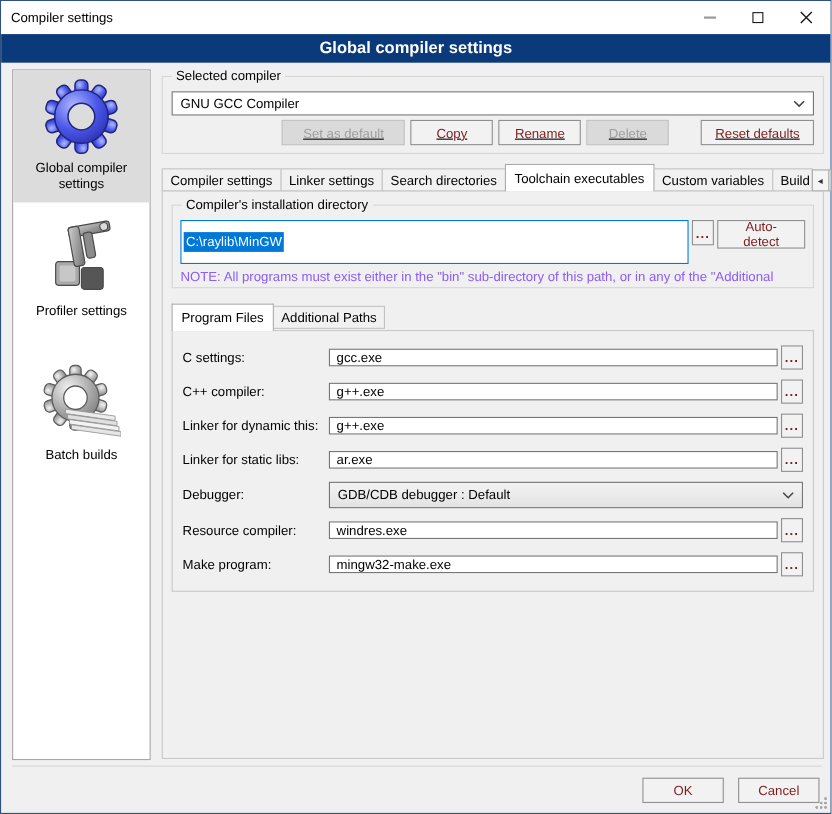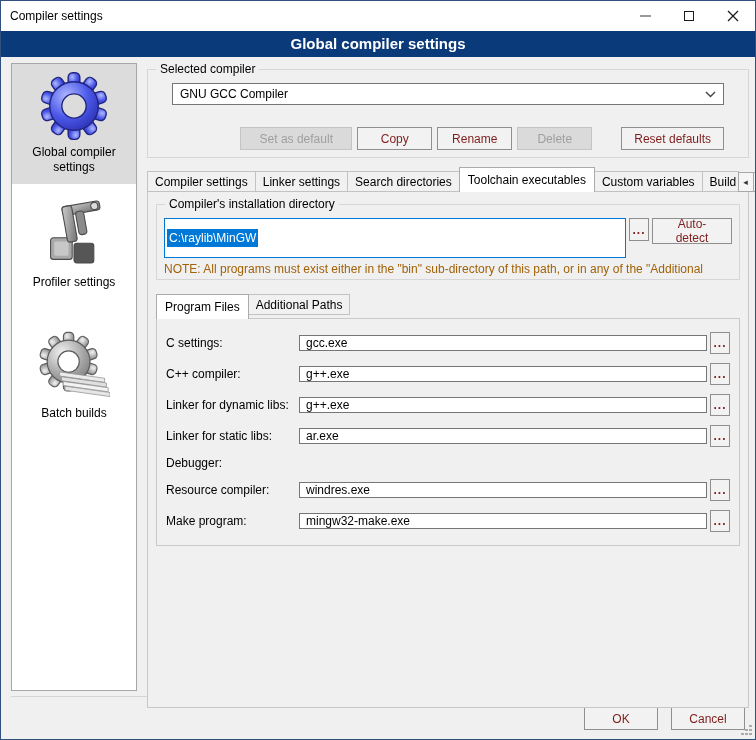--- a/index.html
+++ b/index.html
@@ -24,25 +24,25 @@
   .side-item{padding:6px 2px 9px;cursor:default;}
   .side-item.selected{background:#dcdcdc;}
   .side-item .icon{display:block;width:72px;height:72px;margin:0 auto;}
   .side-label{margin-top:3px;line-height:15px;}
   .side-item + .side-item{margin-top:10px;}
   .side-item:nth-child(3){margin-top:26px;}
   
   .main{position:absolute;left:146px;top:62px;width:602px;height:628px;}
   .groupbox{position:relative;border:1px solid #d6d6d6;}
   .group-label{position:absolute;top:-8px;left:8px;background:#f0f0f0;padding:0 4px;}
-  .group1{margin-top:6px;padding:13px 24px 7px;}
+  .group1{margin-top:6px;padding:13px 8px 7px;}
   .combo{height:22px;border:1px solid #767676;background:#fff;display:flex;
     align-items:center;justify-content:space-between;padding:0 7px;}
   .combo.gray{background:linear-gradient(#f3f3f3,#e3e3e3);height:24px;}
-  .btnrow{margin-top:22px;display:flex;justify-content:flex-end;gap:5px;height:23px;}
+  .btnrow{margin-top:4px;display:flex;justify-content:flex-end;gap:5px;height:23px;text-decoration:underline;}
   .btn{height:23px;border:1px solid #8f8f8f;background:#f2f2f2;
     font-family:"Liberation Sans",sans-serif;font-size:12px;color:#7f1d1d;
     display:flex;align-items:center;justify-content:center;padding:0 12px;cursor:default;}
   .btn.disabled{background:#dadada;border-color:#c4c4c4;color:#9f9f9f;}
   .btnrow .btn:last-child{margin-left:24px;}
   .w-setdef{min-width:112px;} .w-std{min-width:75px;} .w-reset{min-width:86px;}
   
   .tabstrip{margin-top:9px;display:flex;align-items:flex-end;position:relative;z-index:2;height:25px;}
   .tab{height:21px;line-height:20px;padding:0 7px;background:#f1f1f1;border:1px solid #c2c2c2;
     margin-left:-1px;white-space:nowrap;cursor:default;}
@@ -53,21 +53,21 @@
   .scrollbtn{width:16px;height:20px;border:1px solid #a8a8a8;background:#f5f5f5;
     display:flex;align-items:center;justify-content:center;font-size:9px;color:#333;margin-left:-1px;cursor:default;}
   .tabpage{border:1px solid #c9c9c9;margin-top:-1px;height:517px;padding:9px 8px;background:#f0f0f0;position:relative;z-index:1;}
   
   .group2{margin-top:3px;padding:13px 7px 3px;}
   .pathrow{display:flex;gap:3px;height:40px;align-items:stretch;}
   .pathfield{flex:1;border:1px solid #0078d7;background:#fff;display:flex;align-items:center;padding:0 2px;overflow:hidden;}
   .selected-text{background:#0078d7;color:#fff;padding:0 2px;line-height:18px;white-space:nowrap;}
   .dots{width:20px;flex:none;padding:0;font-weight:700;letter-spacing:1px;}
   .autodetect{width:80px;flex:none;padding:12px;}
-  .note{margin-top:4px;color:#a16207;white-space:nowrap;overflow:hidden;}
+  .note{margin-top:4px;color:#8b5cf6;white-space:nowrap;overflow:hidden;}
   
   .subtabs{margin-top:14px;}
   .subpage{border:1px solid #c9c9c9;margin-top:-1px;padding:13px 9px 4px;background:#f0f0f0;}
   .frow{display:flex;align-items:center;margin-bottom:9px;}
   .flabel{width:133px;flex:none;}
   .tfield{flex:1;height:16px;border:1px solid #767676;background:#fff;display:flex;align-items:center;padding:0 6px;overflow:hidden;}
   .frow .dots{height:22px;margin-left:3px;}
   .frow .combo{flex:1;}
   
   .footer-sep{position:absolute;left:10px;right:8px;bottom:42px;height:1px;background:#d4d4d4;}
@@ -232,56 +232,62 @@
           <div class="pathfield">
             <span class="selected-text">C:\raylib\MinGW</span>
           </div>
           <button class="btn dots">...</button>
           <button class="btn autodetect">Auto-detect</button>
         </div>
         <div class="note">NOTE: All programs must exist either in the "bin" sub-directory of this path, or in any of the "Additional</div>
       </div>
 
       <div class="tabstrip subtabs">
-        <span id="sub-tabs" style="display:flex;align-items:flex-start;margin-top:26px;">
+        <span id="sub-tabs" style="display:flex;align-items:center;margin-top:26px;">
             <span class="tab active">Program Files</span>
             <span class="tab">Additional Paths</span>
           </span>
       </div>
       <div class="subpage" id="fields">
           <div class="frow">
             <span class="flabel">C settings:</span>
             <div class="tfield">
               <span>gcc.exe</span>
             </div>
             <button class="btn dots">...</button>
           </div>
           <div class="frow">
             <span class="flabel">C++ compiler:</span>
             <div class="tfield">
               <span>g++.exe</span>
             </div>
             <button class="btn dots">...</button>
           </div>
           <div class="frow">
-            <span class="flabel">Linker for dynamic libs:</span>
+            <span class="flabel">Linker for dynamic this:</span>
             <div class="tfield">
               <span>g++.exe</span>
             </div>
             <button class="btn dots">...</button>
           </div>
           <div class="frow">
             <span class="flabel">Linker for static libs:</span>
             <div class="tfield">
               <span>ar.exe</span>
             </div>
             <button class="btn dots">...</button>
           </div>
           <div class="frow">
             <span class="flabel">Debugger:</span>
+            <div class="combo gray">
+              <span>GDB/CDB debugger : Default</span>
+              <svg class="chev" width="11" height="7" viewBox="0 0 11 7">
+    <path d="M1 1 L5.5 5.5 L10 1" stroke="#444" stroke-width="1.4" fill="none"></path>
+  </svg>
+            </div>
           </div>
           <div class="frow">
             <span class="flabel">Resource compiler:</span>
             <div class="tfield">
               <span>windres.exe</span>
             </div>
             <button class="btn dots">...</button>
           </div>
           <div class="frow">
             <span class="flabel">Make program:</span>

